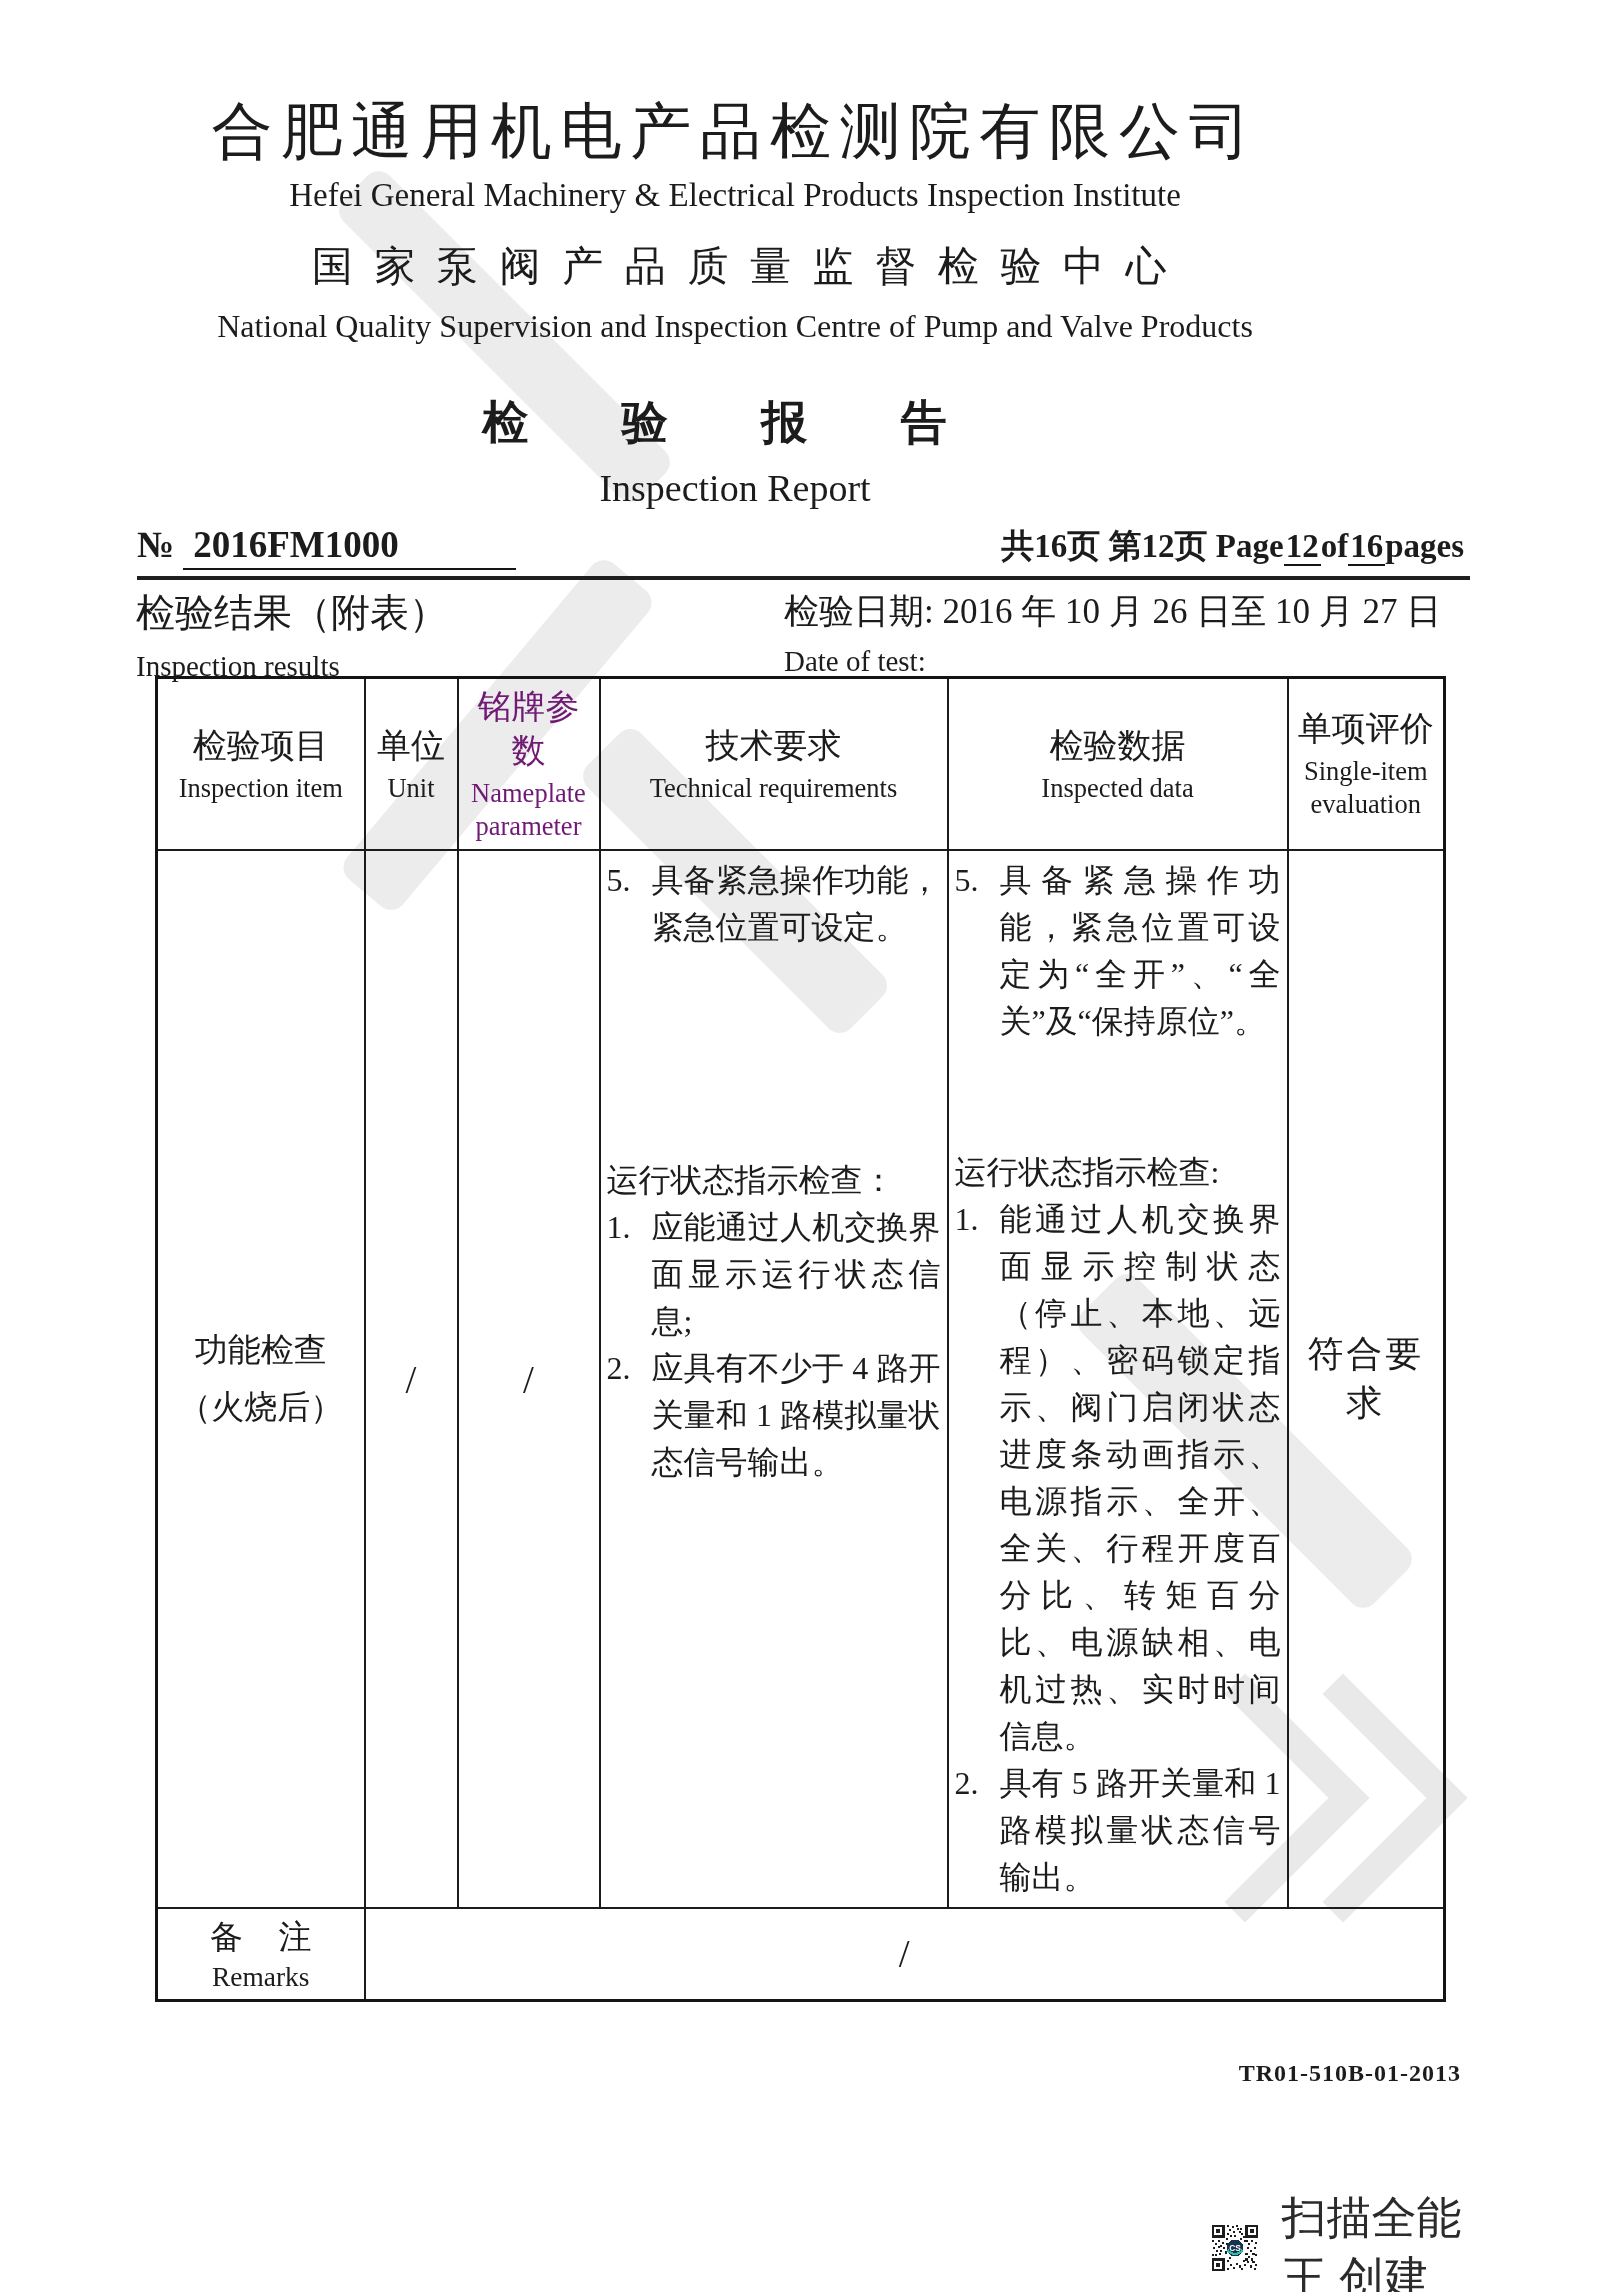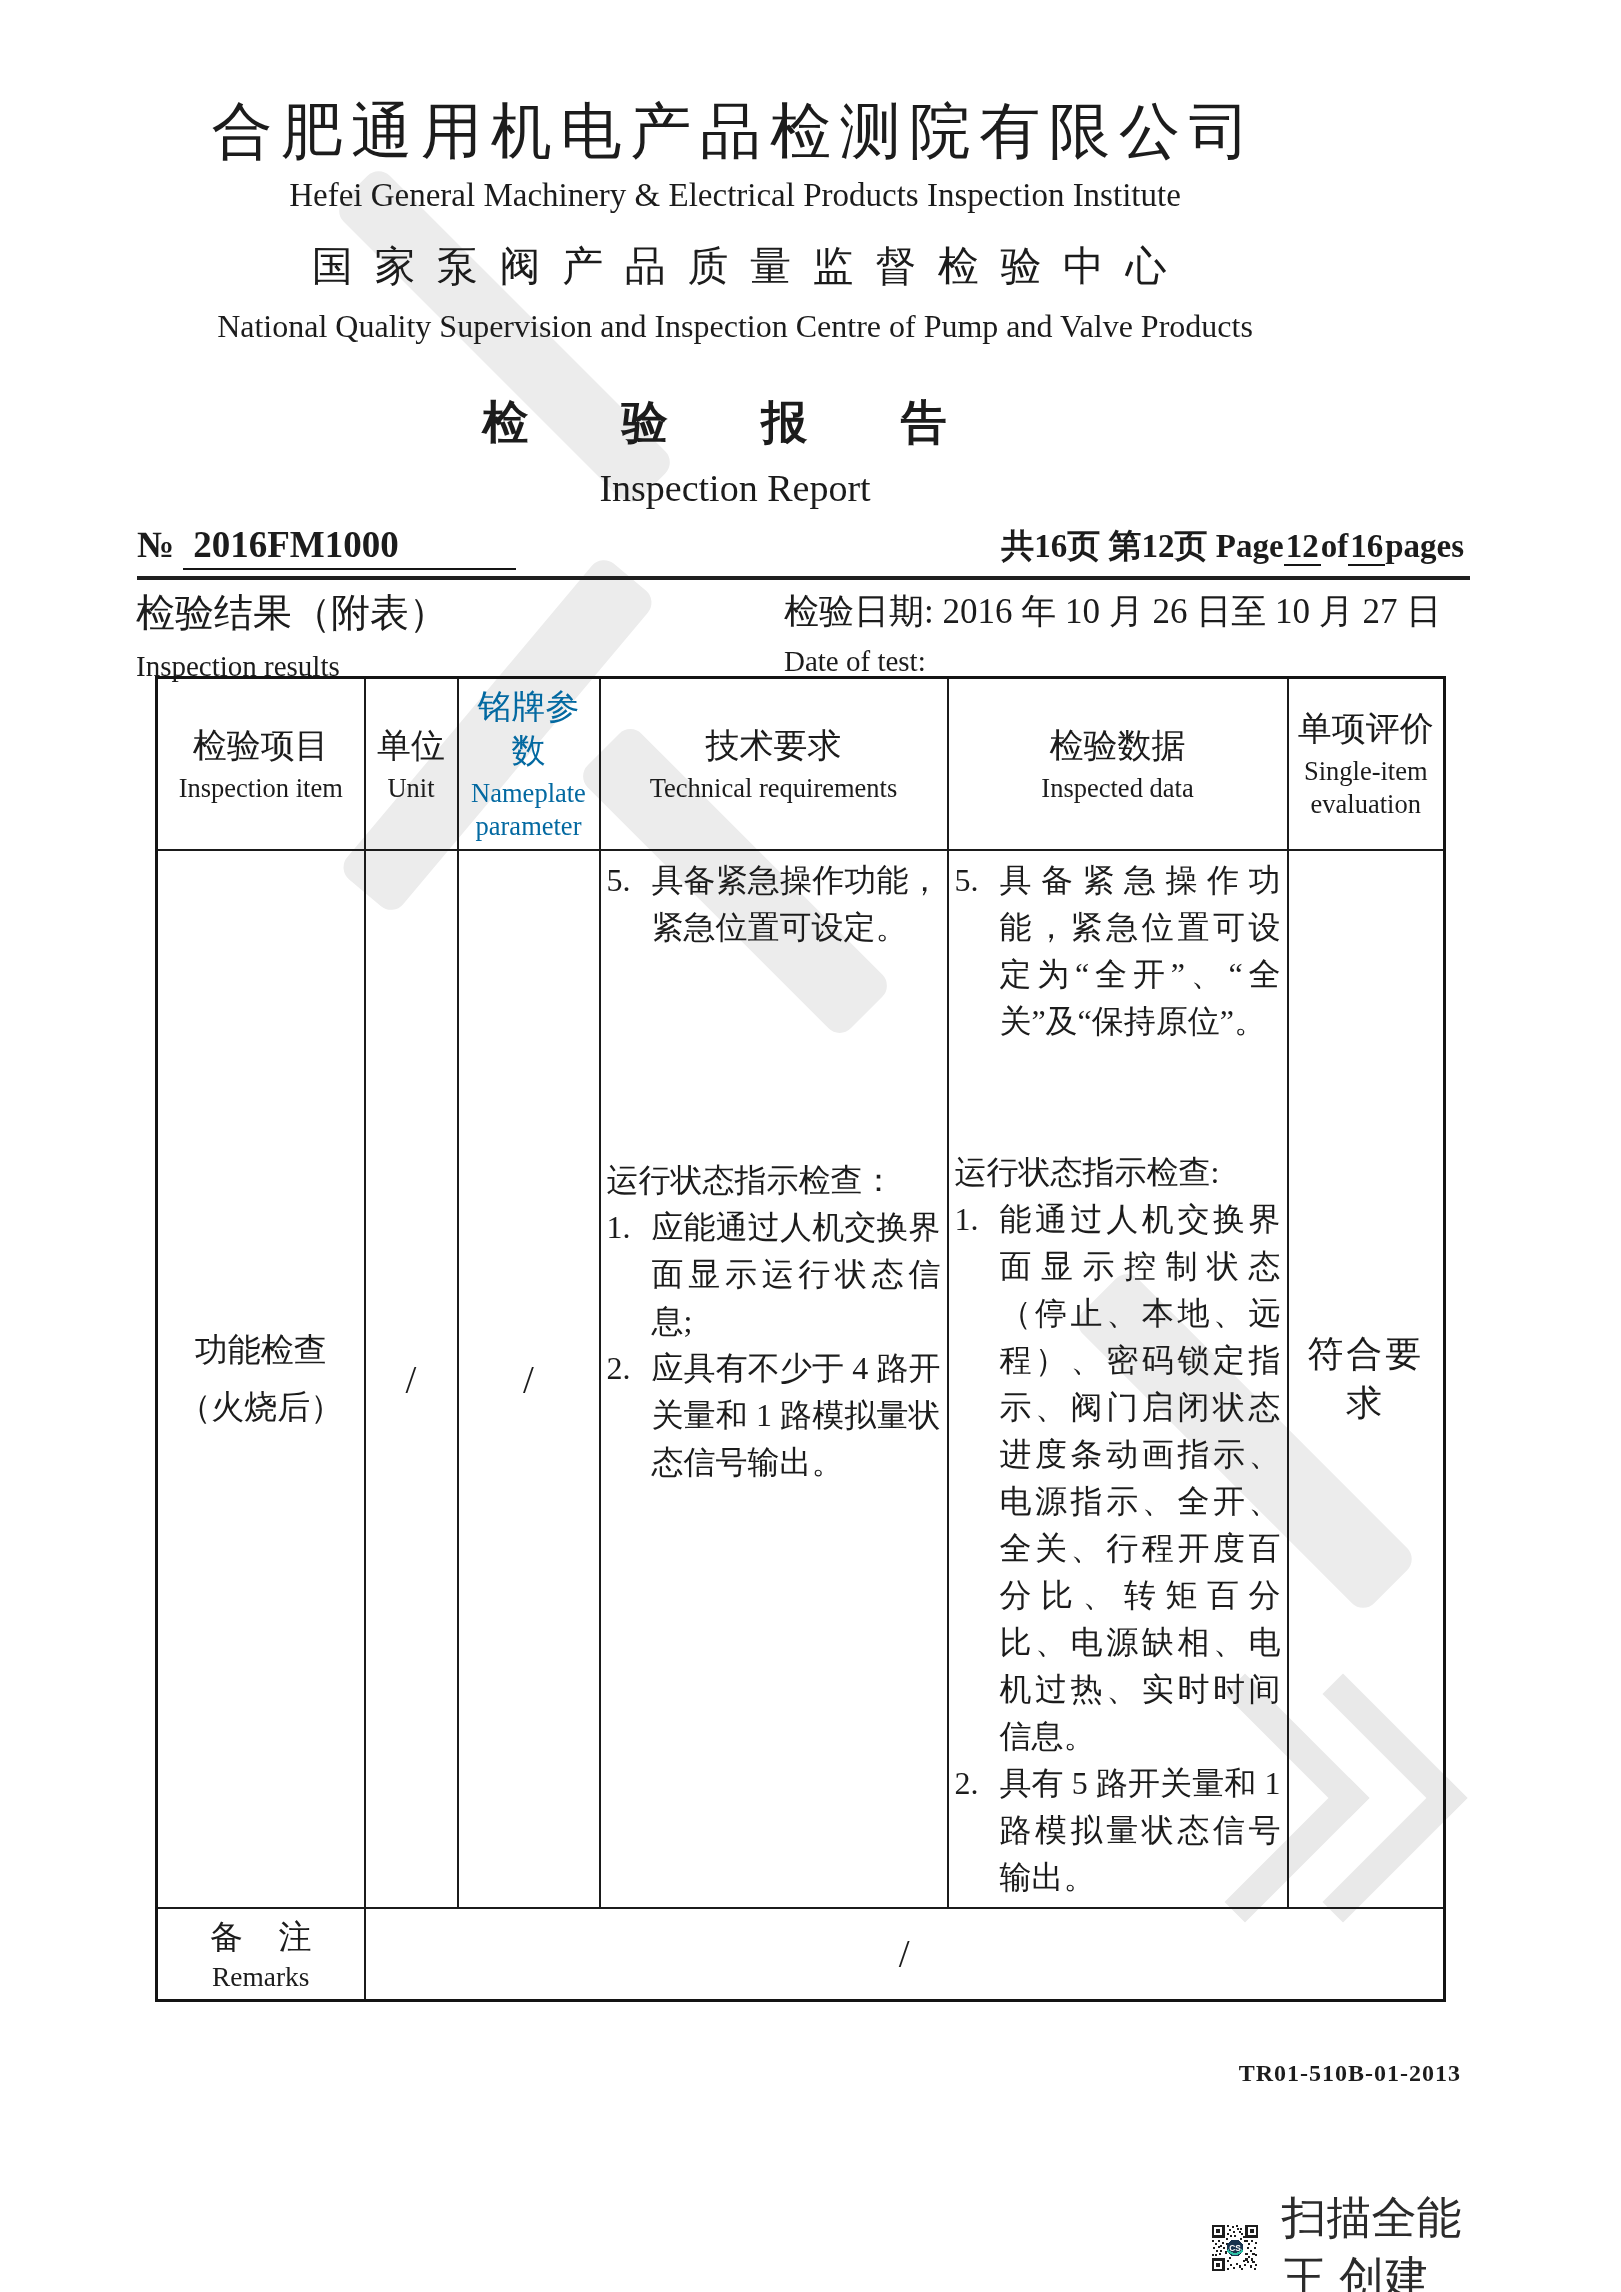--- a/index.html
+++ b/index.html
@@ -38,21 +38,21 @@
   .date-line{font-size:35px;}
   .date-label-en{margin-top:9.8px;font-size:29px;}
   
   table.report{position:absolute;top:676px;left:155px;width:1288px;z-index:1;
     border-collapse:collapse;table-layout:fixed;background:transparent;}
   table.report th,table.report td{border:2.9px solid #1b1b1b;padding:5.9px;}
   table.report{border:3.9px solid #141414;}
   th .h-cn{font-size:34px;line-height:1.3;}
   th .h-en{font-size:26.5px;line-height:1.25;margin-top:3.9px;font-weight:normal;}
   th{font-weight:normal;vertical-align:middle;text-align:center;height:129px;}
-  th.faded{color:#0369a1;}
+  th.faded{color:#701a75;}
   td.c-item{text-align:center;vertical-align:middle;font-size:33px;line-height:57px;}
   td.c-slash{text-align:center;vertical-align:middle;font-size:39px;}
   td.c-text{vertical-align:top;font-size:32px;line-height:47px;padding:11.8px 15.7px 5.9px 13.7px;}
   td.c-eval{text-align:center;vertical-align:middle;font-size:36px;letter-spacing:2.9px;}
   .ni{display:flex;align-items:flex-start;}
   .ni-num{flex:0 0 45px;}
   .ni-tx{flex:1;text-align:justify;}
   .sec{margin:0;}
   .gap1{height:206px;}
   .gap2{height:104px;}

